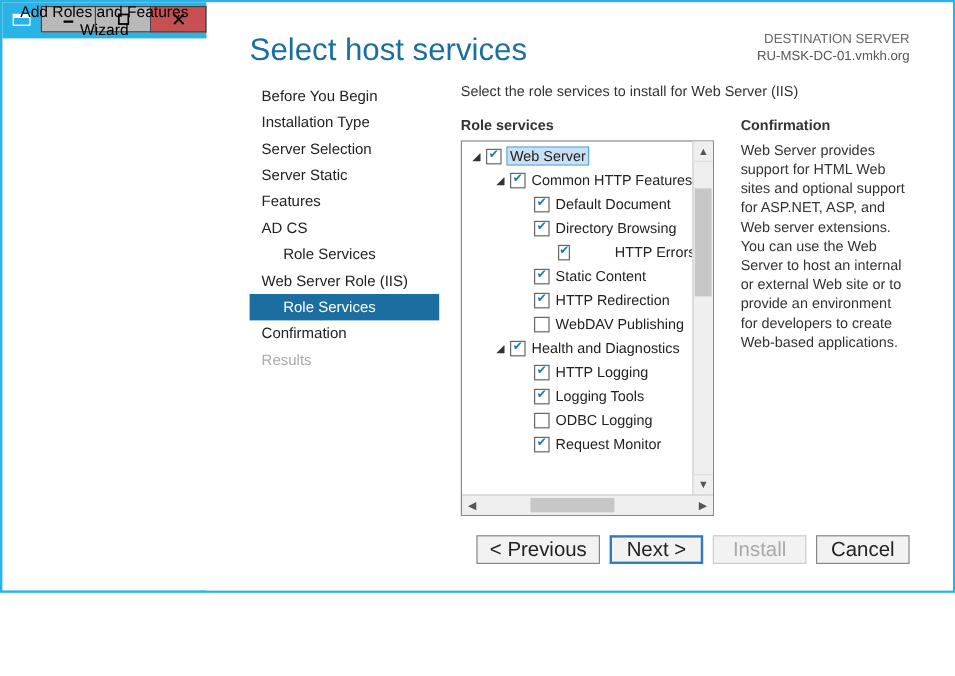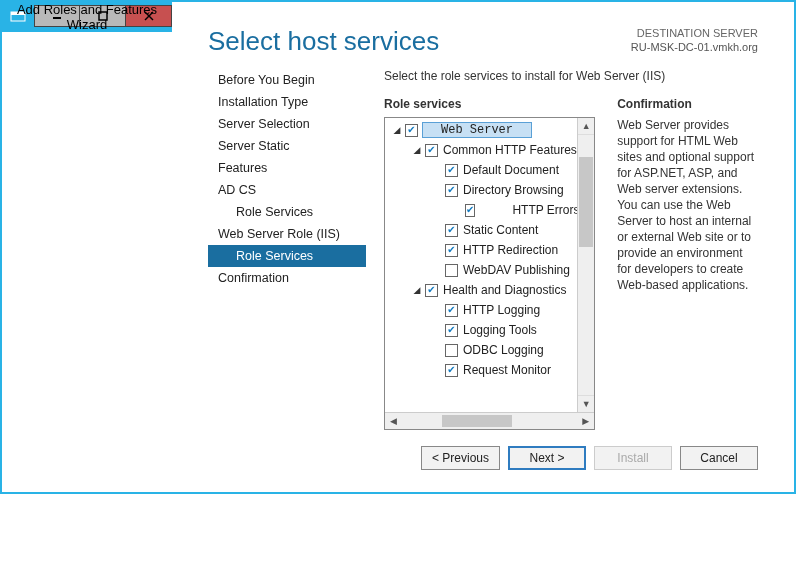--- a/index.html
+++ b/index.html
@@ -40,24 +40,24 @@
   .vthumb { position:absolute; left:1px; right:1px; top:22px; height:90px; background:#c7c7c7; }
   .hscroll { height:17px; background:#efefef; border-top:1px solid #ccc; display:flex; }
   .hbtn { width:17px; display:flex; align-items:center; justify-content:center; font-size:9px; color:#555; }
   .htrack { flex:1; position:relative; }
   .hthumb { position:absolute; top:2px; bottom:2px; left:40px; width:70px; background:#c7c7c7; }
   .node { display:flex; align-items:center; height:20px; }
   .arrow { width:12px; height:12px; display:flex; align-items:center; justify-content:center; font-size:9px; color:#555; margin-right:2px; }
   .cb { width:13px; height:13px; border:1px solid #666; margin-right:5px; display:flex; align-items:center; justify-content:center; font-size:10px; line-height:1; color:#137ac0; }
   .cb.checked::after { content:"✔"; }
   .node .label { white-space:nowrap; }
-  .node.sel .label { background:#c7e0f4; outline:1px solid #5aa0d6; padding:0 18px;font-family:Liberation Mono, monospace; }
+  .node.sel .label { background:#c7e0f4; outline:1px solid #5aa0d6; padding:0 2px; }
   .desc-text { font-size:12px; color:#333; line-height:16px; margin-top:6px; }
   .footer { height:56px; display:flex; align-items:center; justify-content:flex-end; padding:0 30px; gap:8px; border-top:none; }
-  .btn { min-width:78px; height:24px; font-size:12px; border:1px solid #888; background:#f2f2f2; color:#222; padding:0 10px; }
+  .btn { min-width:78px; height:24px; font-size:17px; border:1px solid #888; background:#f2f2f2; color:#222; padding:0 10px; }
   .btn.primary { border:2px solid #2f7cc0; }
   .btn[disabled] { color:#aaa; border-color:#ccc; }
 </style>
 </head>
 <body>
 
 <div class="window">
   <div class="titlebar">
     <div class="icon-wrap">
       <svg width="16" height="16" viewBox="0 0 16 16">
@@ -100,20 +100,21 @@
           <div class="nav-item">Before You Begin</div>
           <div class="nav-item">Installation Type</div>
           <div class="nav-item">Server Selection</div>
           <div class="nav-item">Server Static</div>
           <div class="nav-item">Features</div>
           <div class="nav-item">AD CS</div>
           <div class="nav-item sub">Role Services</div>
           <div class="nav-item">Web Server Role (IIS)</div>
           <div class="nav-item sub selected">Role Services</div>
           <div class="nav-item">Confirmation</div>
+          <div class="nav-item disabled">Results</div>
         </div>
 
       <div class="main">
         <div class="instr">Select the role services to install for Web Server (IIS)</div>
         <div class="cols">
           <div class="left-col">
             <div class="sect-title">Role services</div>
             <div class="tree-wrap">
               <div class="tree-scroll">
                 <div class="tree" id="tree">

